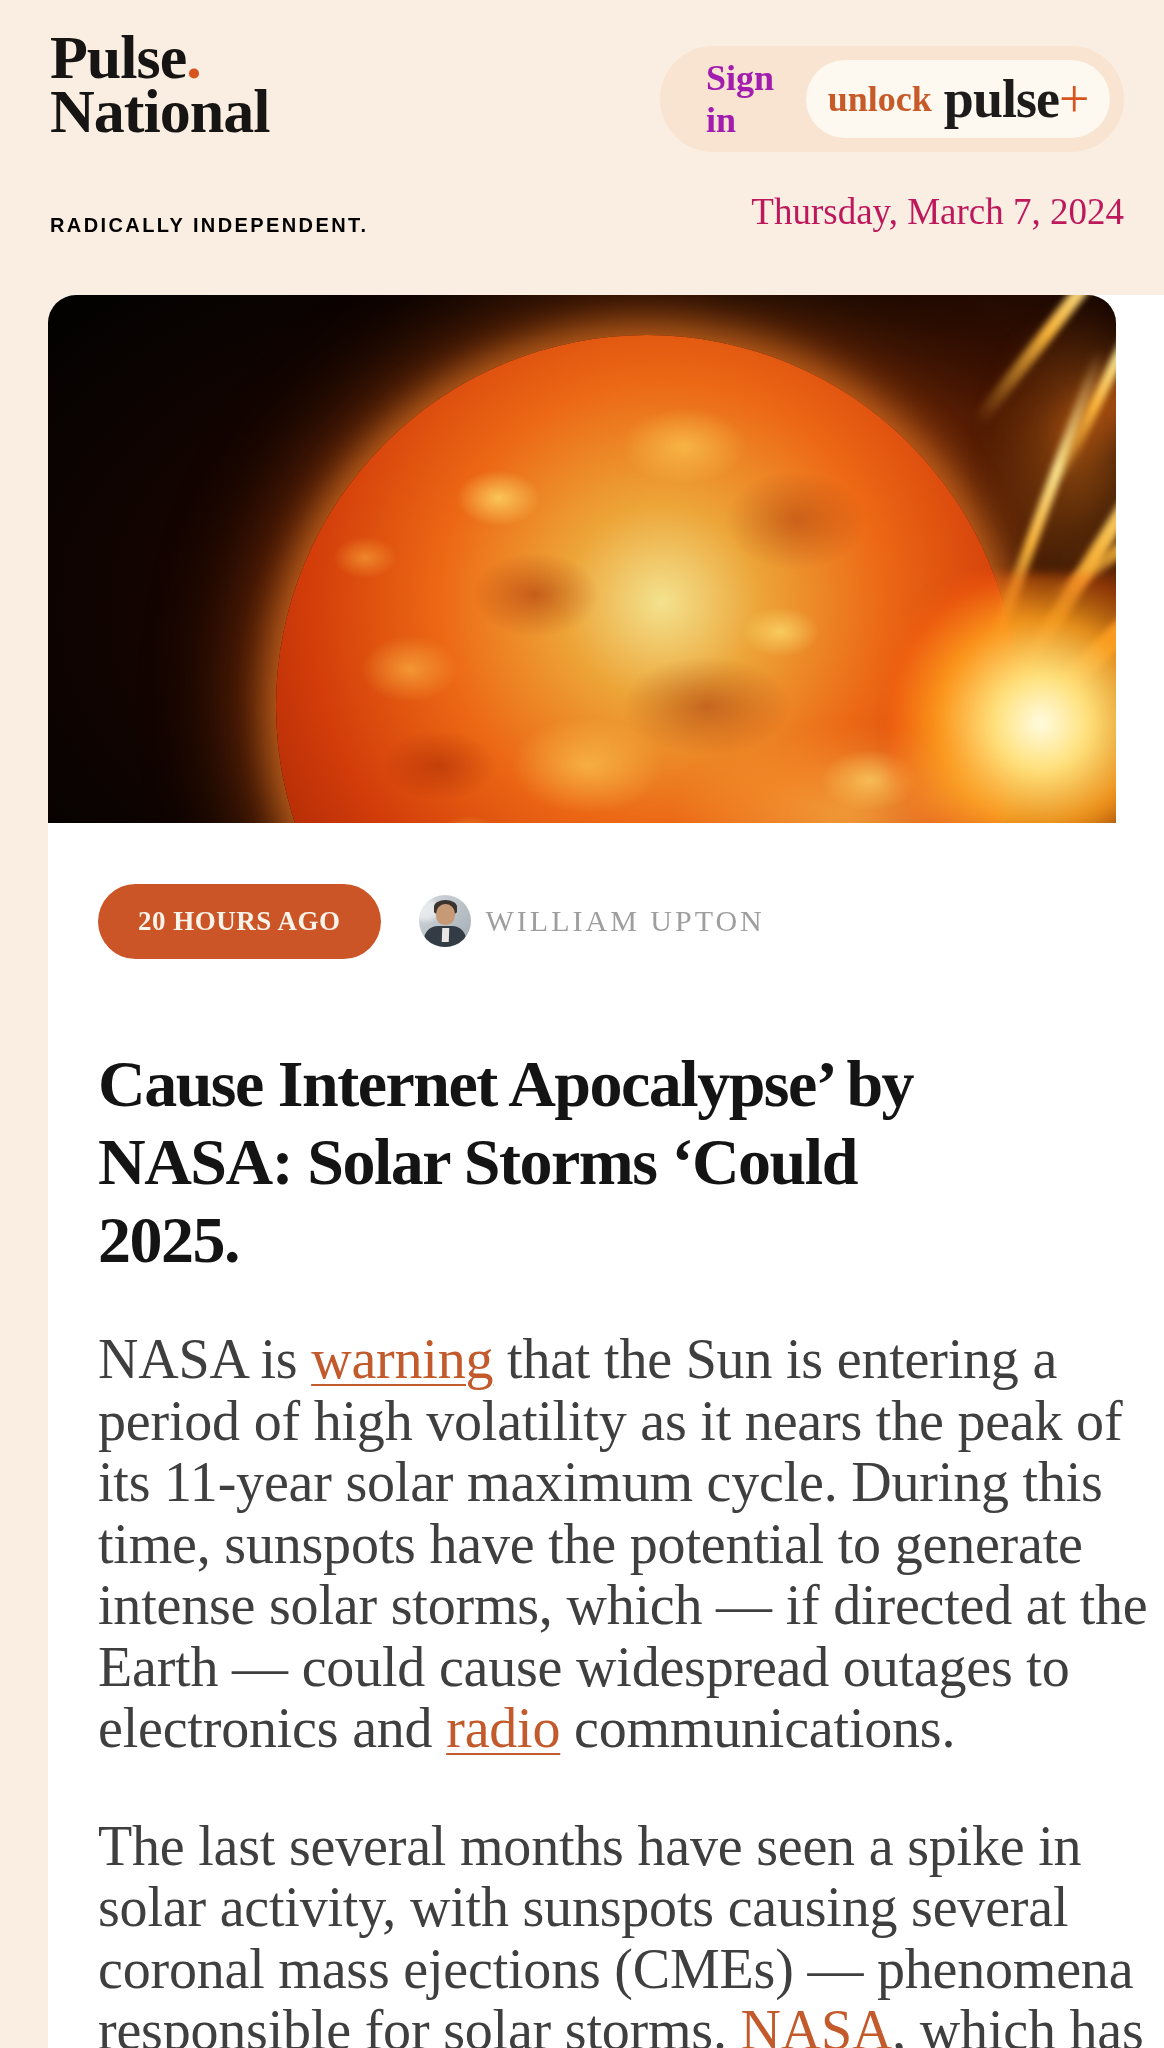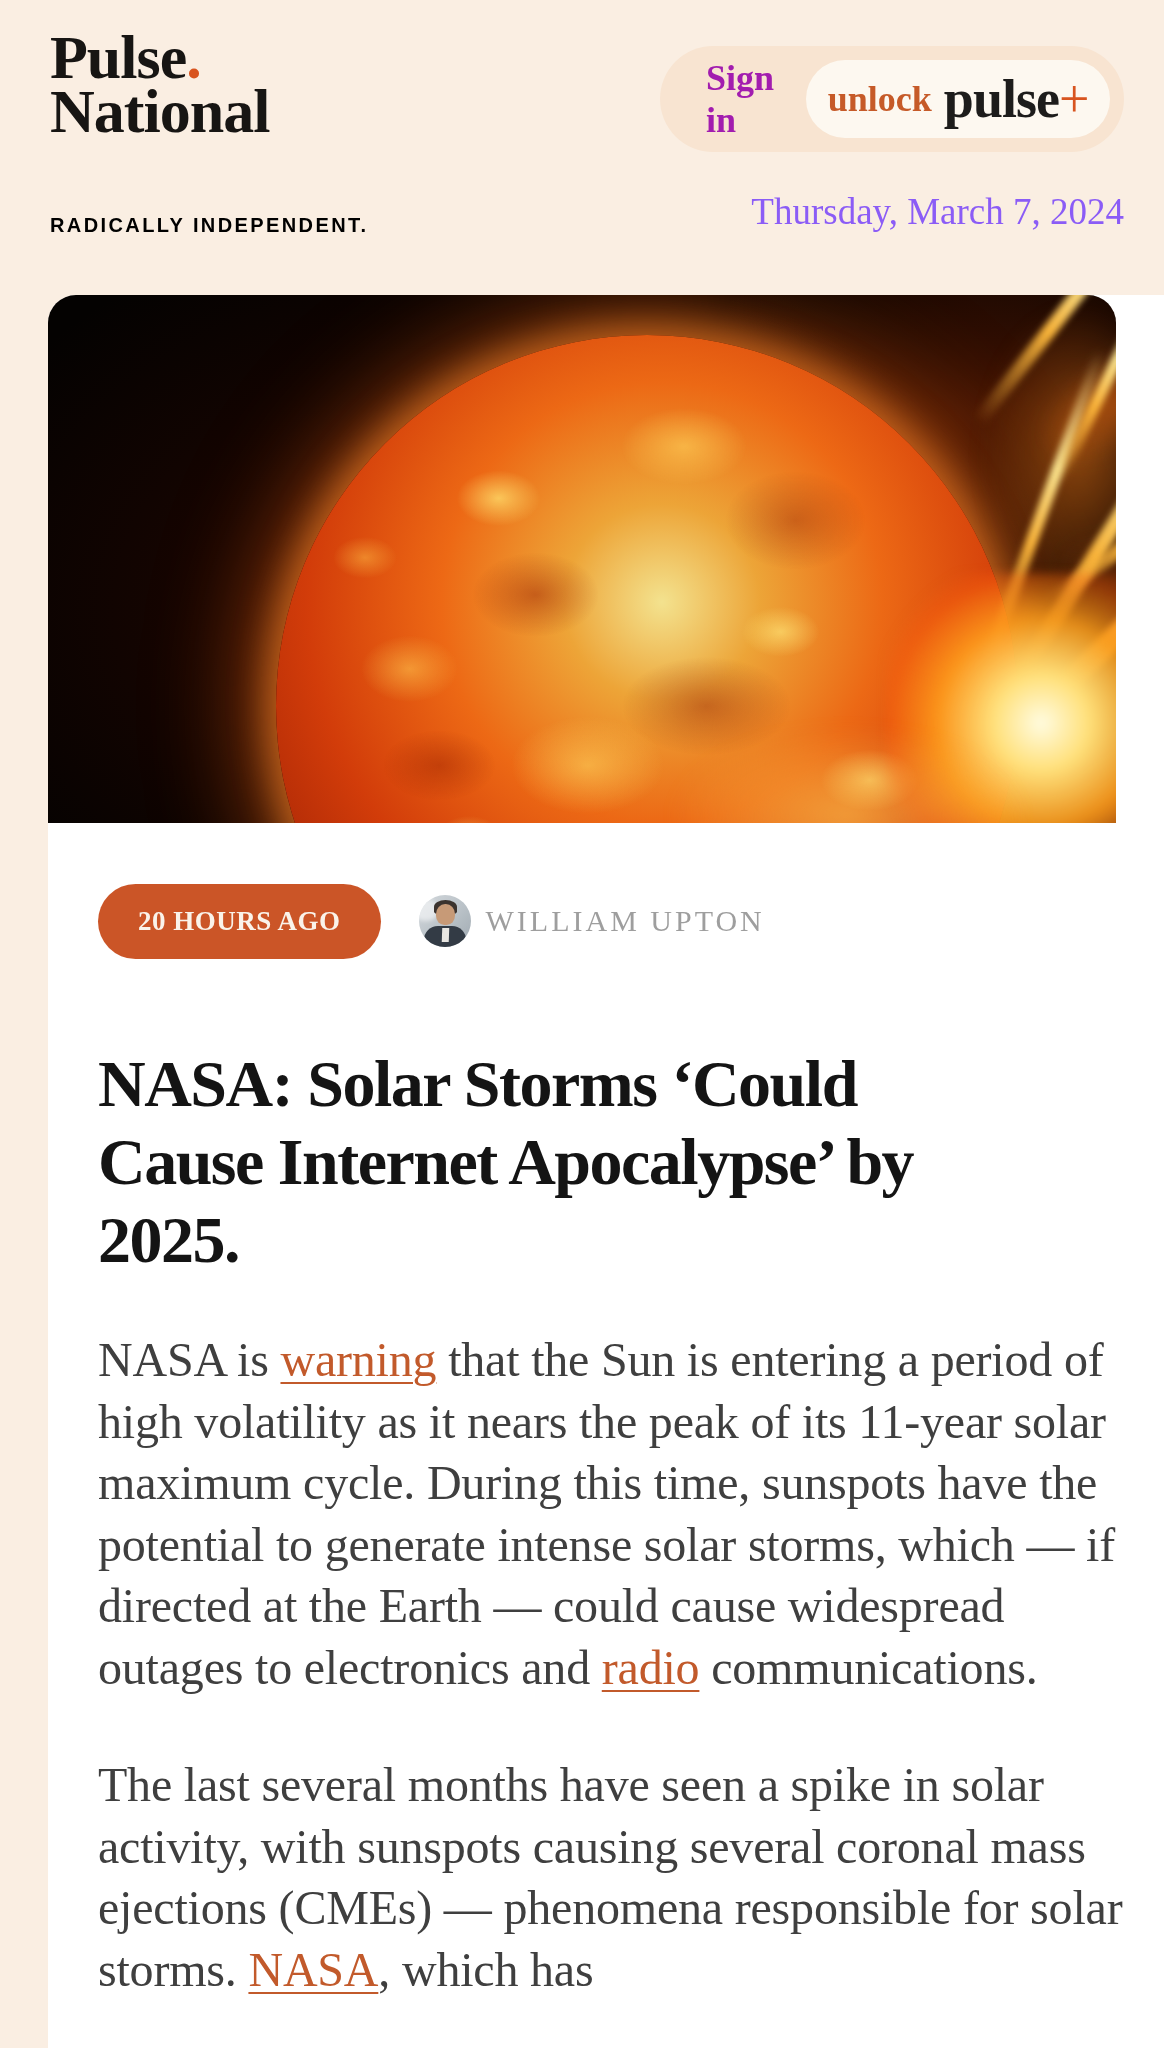--- a/index.html
+++ b/index.html
@@ -20,21 +20,21 @@
     background:#f8e4d1;border-radius:53px;display:flex;align-items:center;
     padding:0;box-sizing:border-box;}
   .signin{margin-left:46px;font-size:36px;font-weight:700;color:#a21caf;cursor:pointer;}
   .unlock-btn{margin-left:auto;margin-right:14px;height:78px;min-width:278px;
     background:#fdf8f0;border-radius:39px;display:flex;align-items:center;
     justify-content:center;gap:12px;padding:0 30px;box-sizing:border-box;
     border:none;cursor:pointer;font-family:inherit;}
   .unlock-word{font-size:36px;font-weight:700;color:#c65a28;}
   .pulse-brand{font-size:54px;font-weight:700;color:#1d1c1b;letter-spacing:-1px;}
   .pulse-plus{color:#d8541f;font-weight:400;}
-  .date{position:absolute;top:190px;right:40px;font-size:37px;color:#8b5cf6;}
+  .date{position:absolute;top:190px;right:40px;font-size:37px;color:#be185d;}
 
   
   .card{position:absolute;left:48px;top:295px;width:1160px;bottom:0;
     background:#ffffff;border-radius:28px 28px 0 0;}
   .hero{position:relative;width:1068px;height:528px;border-radius:28px 28px 0 0;
     overflow:hidden;background:#040201;}
   .hero-ambient{position:absolute;inset:0;
     background:
       radial-gradient(ellipse 420px 330px at 88% 22%, rgba(140,40,4,.45), transparent 70%),
       radial-gradient(ellipse 760px 560px at 38% 60%, rgba(90,15,0,.40), transparent 72%);}
@@ -108,21 +108,21 @@
   .avatar .suit{position:absolute;bottom:-3px;left:5px;width:42px;height:24px;
     border-radius:14px 14px 0 0;background:#333b45;}
   .avatar .shirt{position:absolute;bottom:5px;left:23px;width:7px;height:14px;
     background:#e8e6e2;transform:skewX(-2deg);}
   .author-name{margin-left:15px;font-size:30px;letter-spacing:3px;color:#9e9e9e;
     cursor:pointer;}
   .headline{margin:86px 0 0 0;font-size:66px;line-height:78px;font-weight:700;
     letter-spacing:-1.5px;color:#141414;}
   .headline span{display:block;}
   .body-copy{margin-top:50px;}
-  .body-copy p{margin:0 0 56px 0;font-size:48px;line-height:61.5px;color:#3f3f3f;
+  .body-copy p{margin:0 0 56px 0;font-size:56px;line-height:61.5px;color:#3f3f3f;
     letter-spacing:-.2px;}
   a.link{color:#c25a2b;text-decoration:underline;text-decoration-thickness:2px;
     text-underline-offset:6px;cursor:pointer;}
 </style>
 </head>
 <body>
 
 <div class="logo">
   <span class="logo-line"><span>Pulse</span><span class="logo-dot">.</span></span>
   <span class="logo-line">National</span>
@@ -166,22 +166,22 @@
         <div class="blob"></div>
         <div class="suit"></div>
         <div class="shirt"></div>
         <div class="hair"></div>
         <div class="head"></div>
       </div>
       <div class="author-name">WILLIAM UPTON</div>
     </div>
 
     <h1 class="headline">
+      <span>Cause Internet Apocalypse’ by</span>
       <span>NASA: Solar Storms ‘Could</span>
-      <span>Cause Internet Apocalypse’ by</span>
       <span>2025.</span>
     </h1>
 
     <div class="body-copy">
       <p><span>NASA is </span><a class="link">warning</a><span> that the Sun is entering a period of high volatility as it nears the peak of its 11-year solar maximum cycle. During this time, sunspots have the potential to generate intense solar storms, which — if directed at the Earth — could cause widespread outages to electronics and </span><a class="link">radio</a><span> communications.</span></p>
       <p><span>The last several months have seen a spike in solar activity, with sunspots causing several coronal mass ejections (CMEs) — phenomena responsible for solar storms. </span><a class="link">NASA</a><span>, which has</span></p>
     </div>
 
   </div>
 </div>

